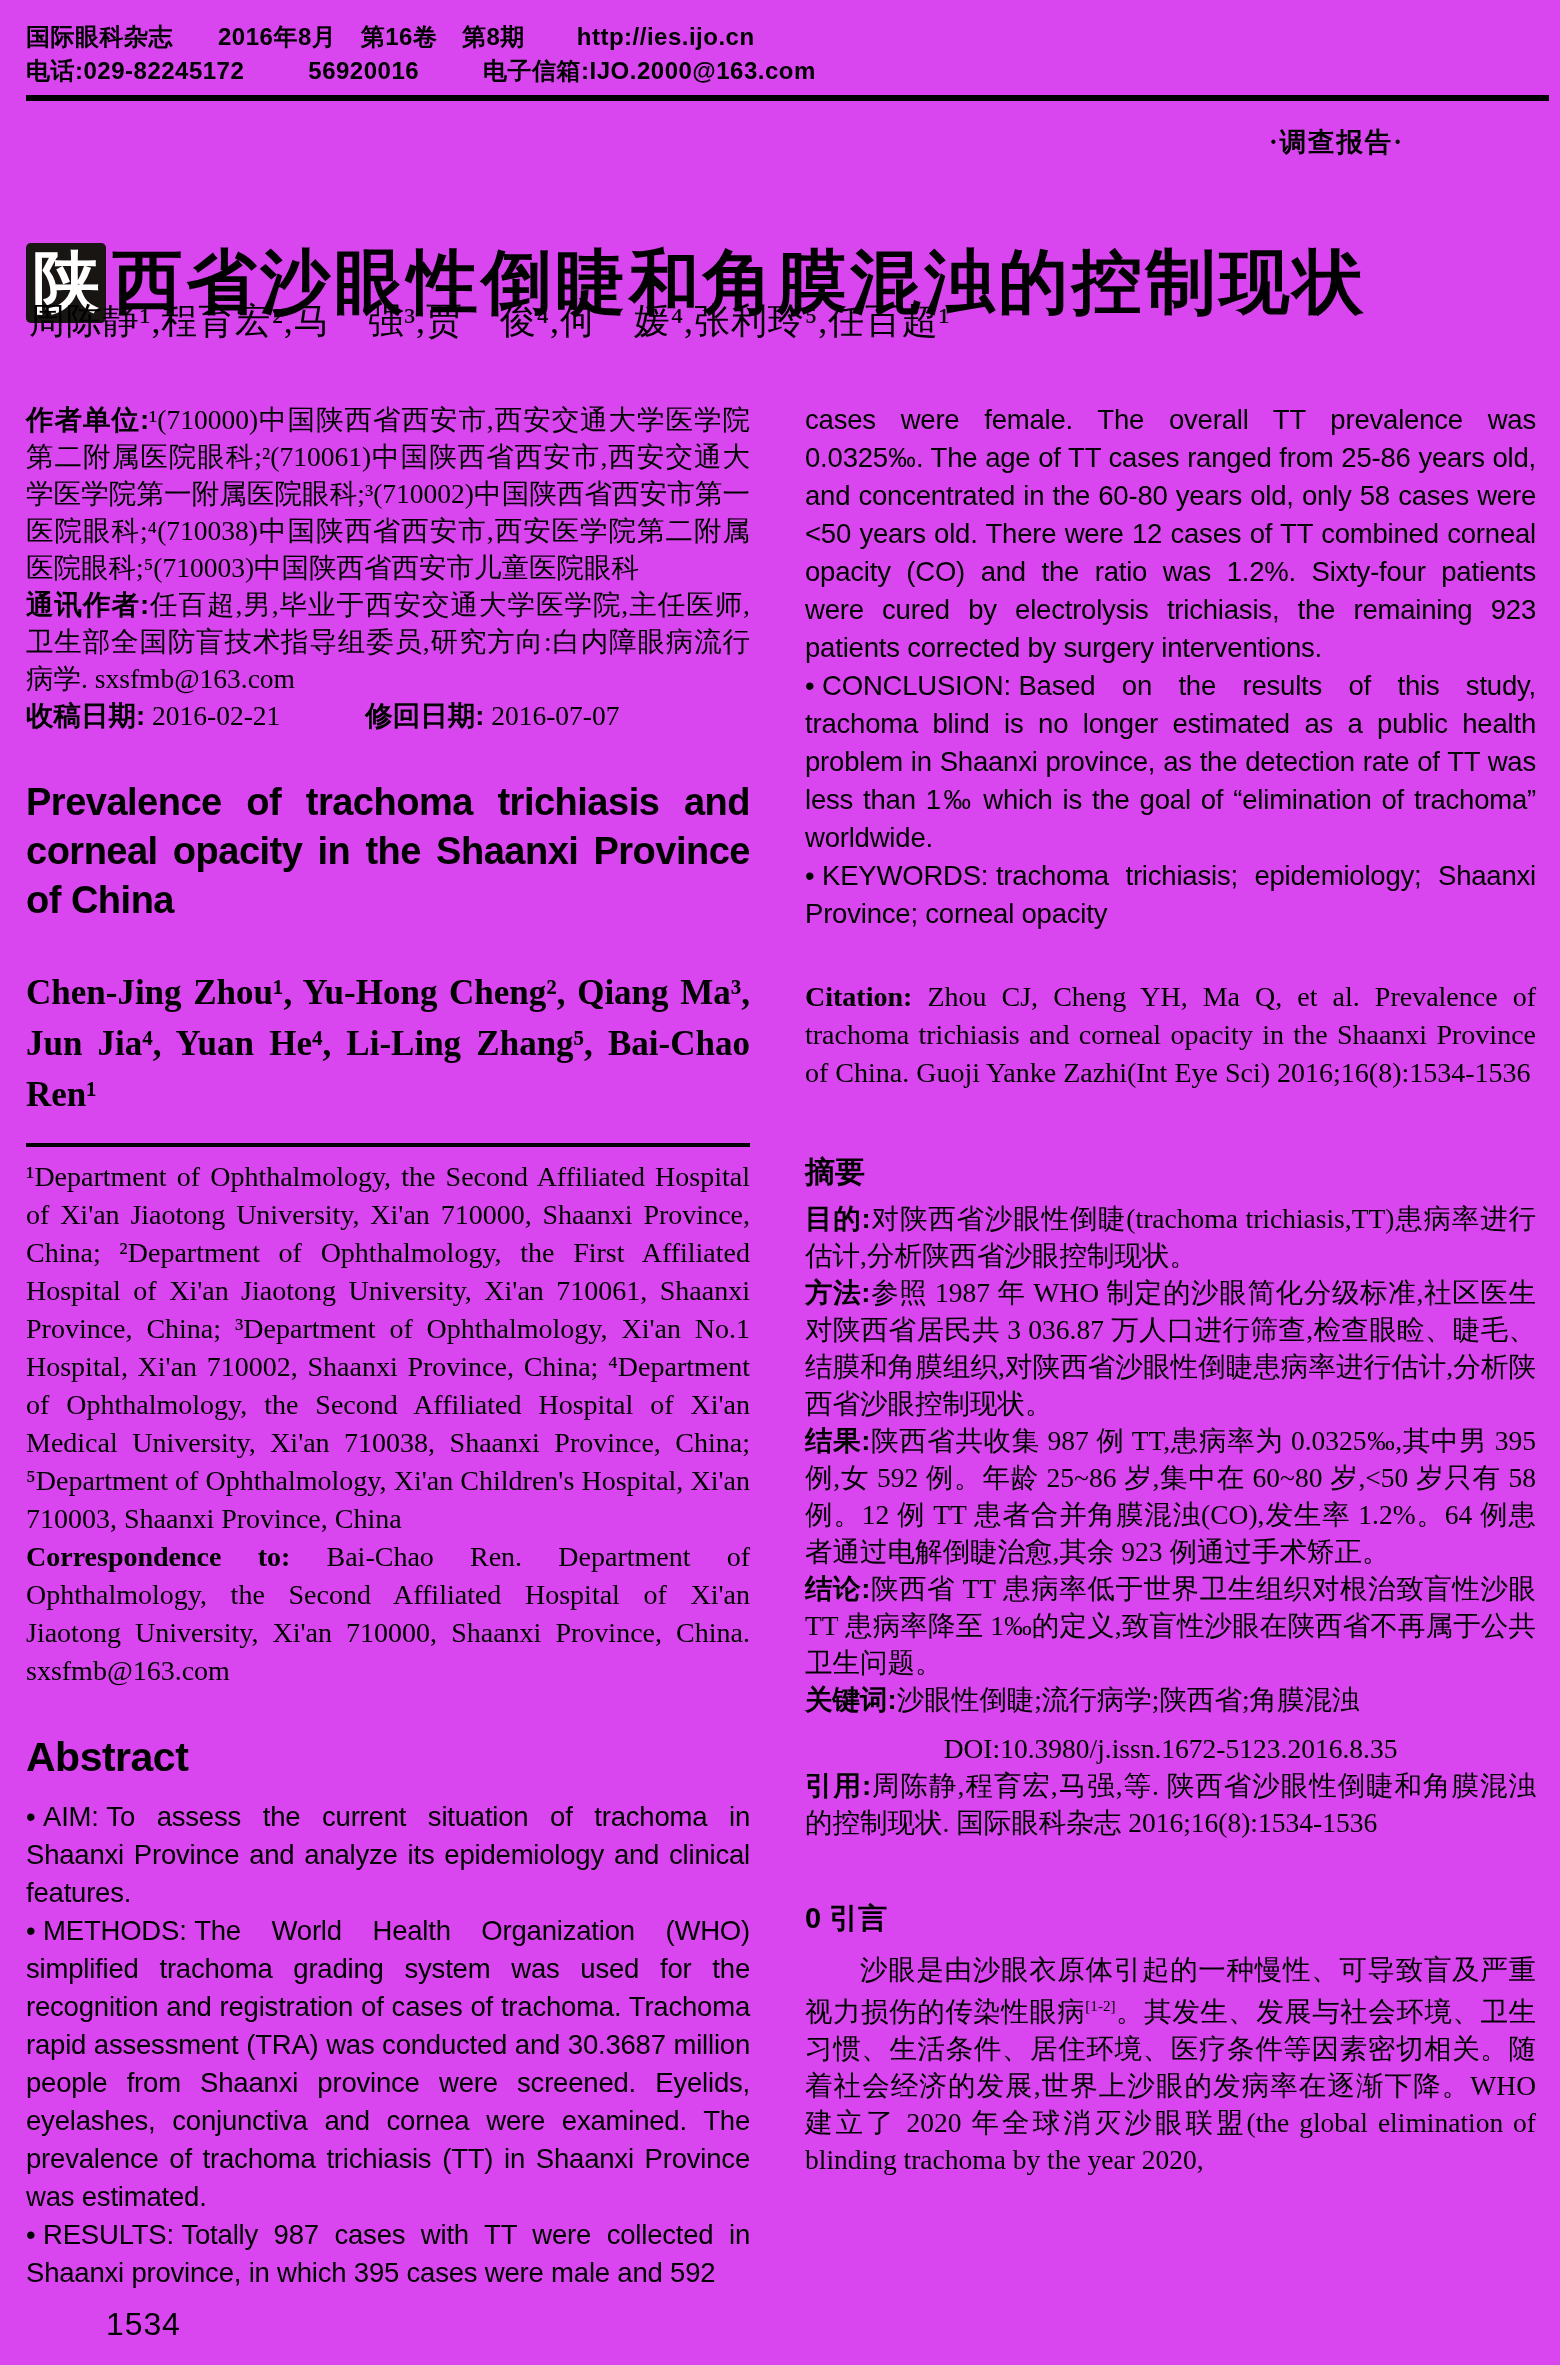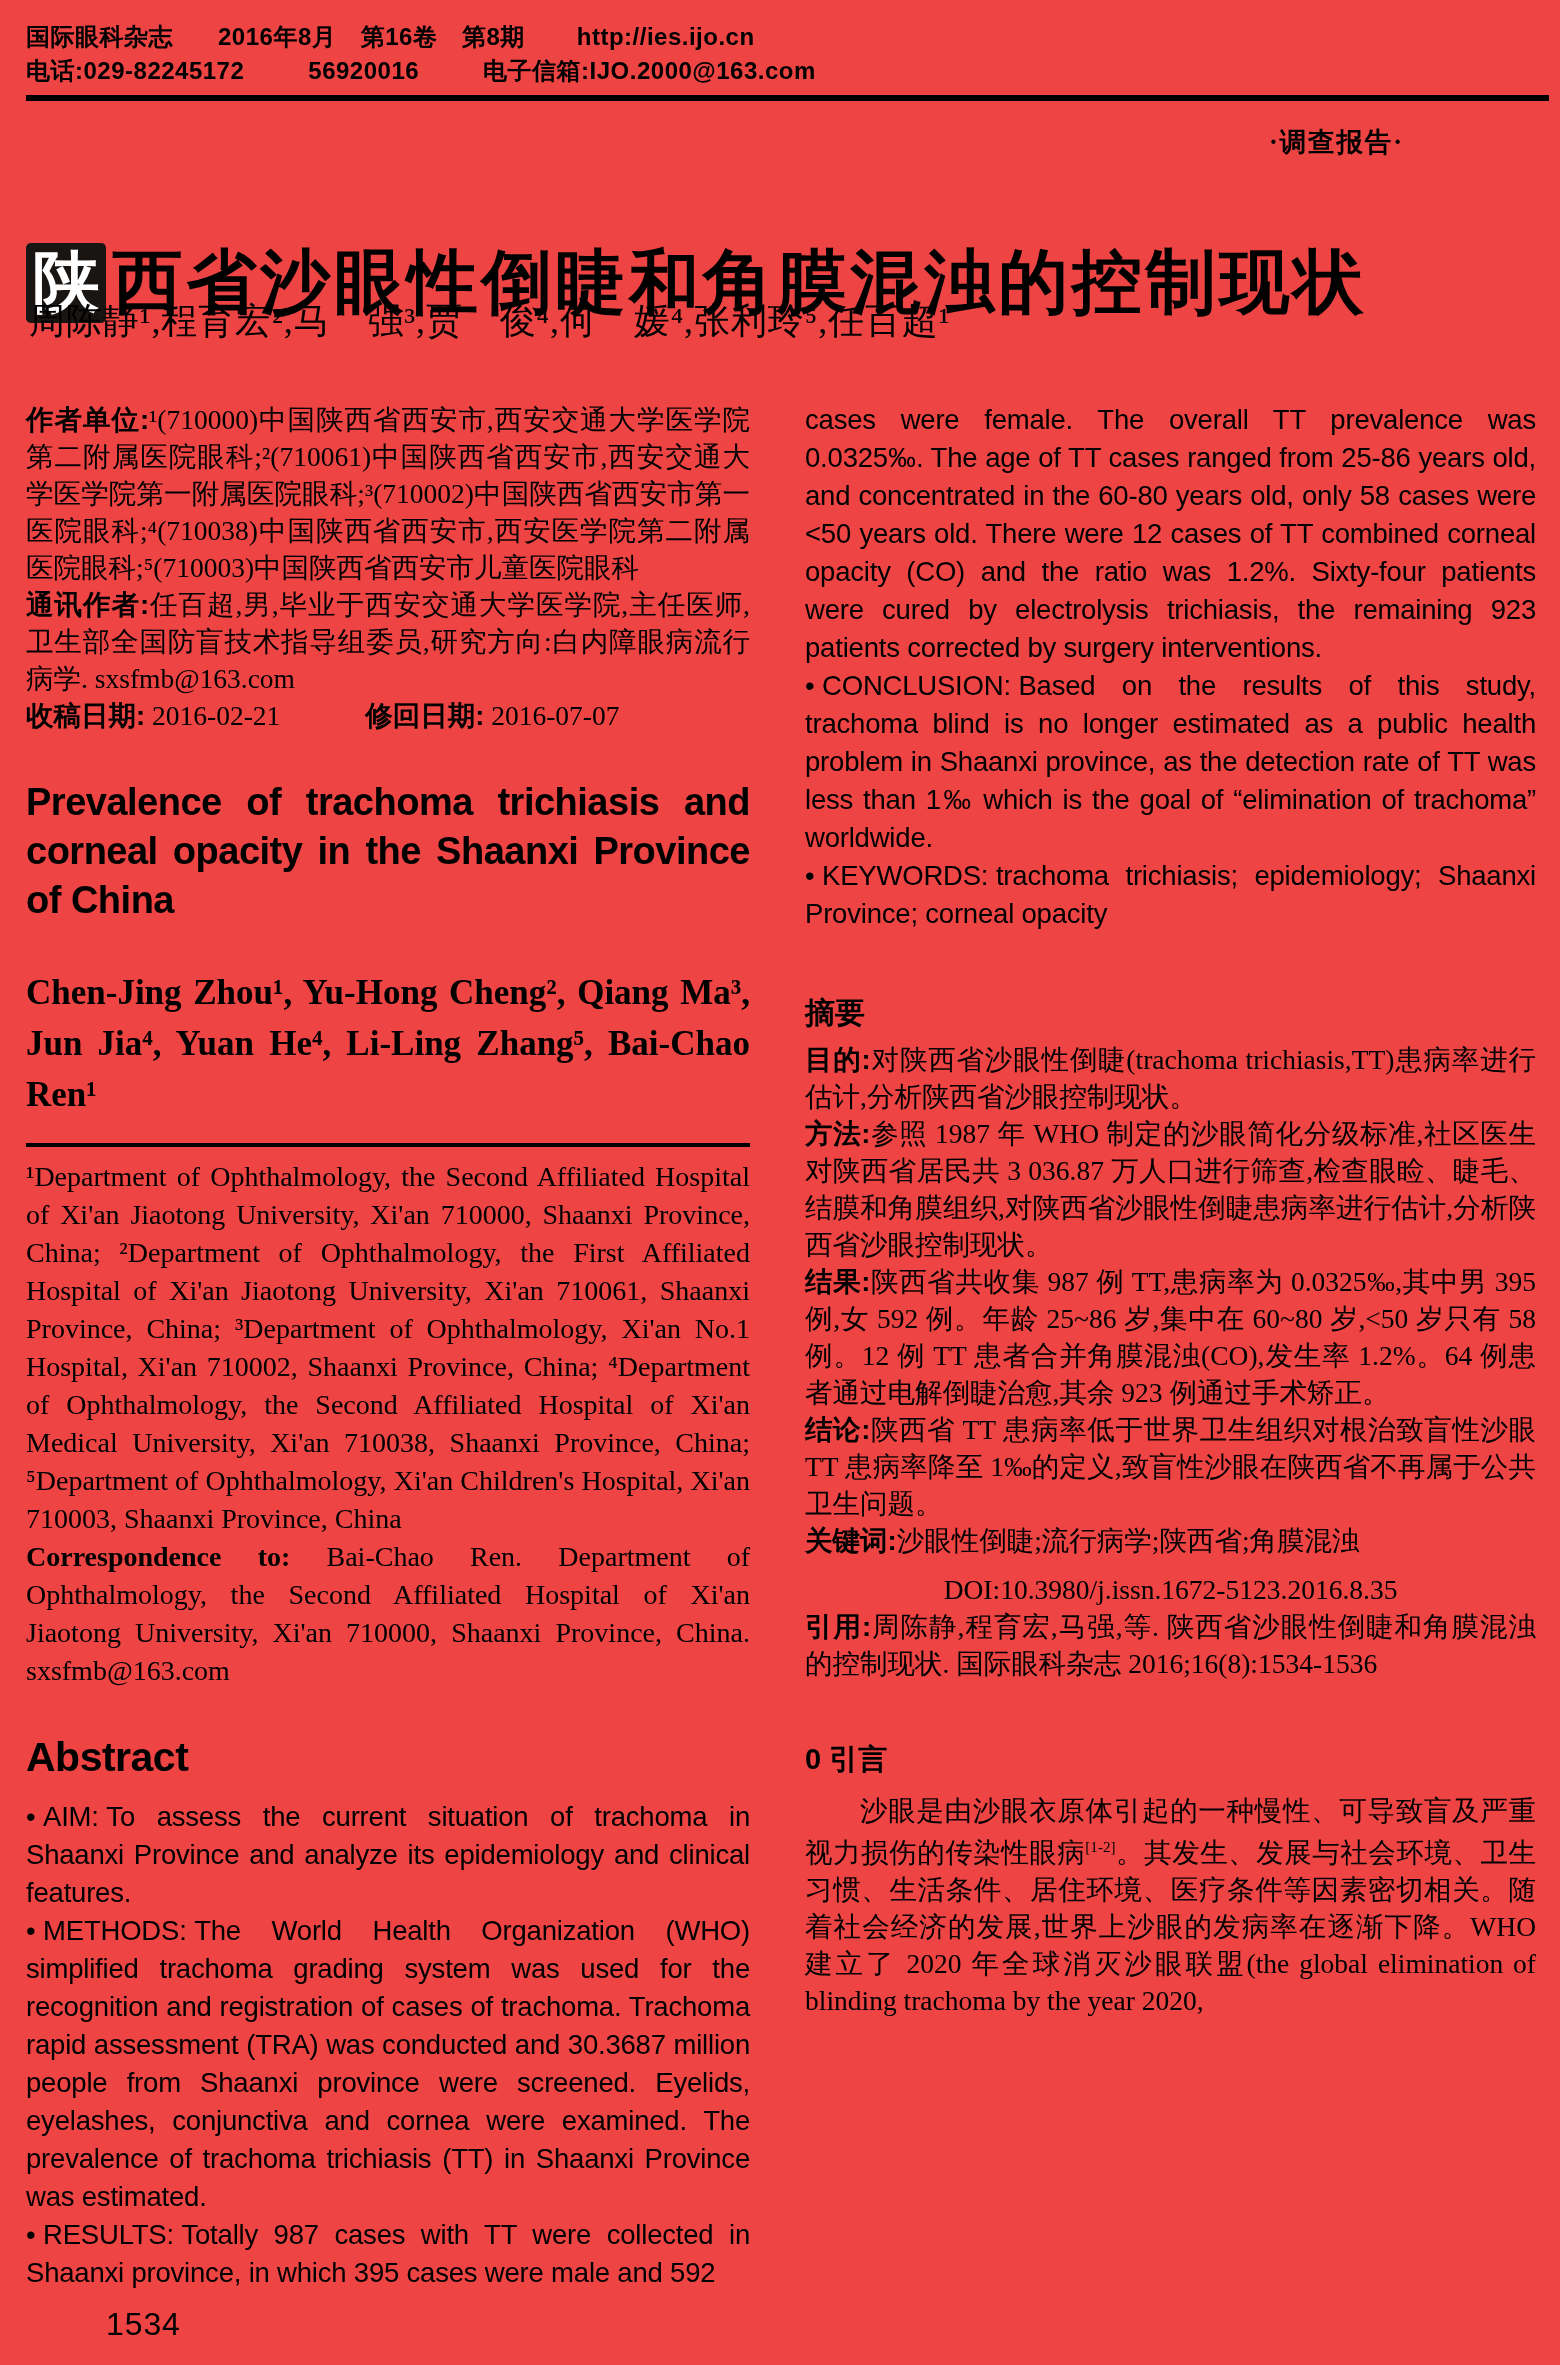--- a/index.html
+++ b/index.html
@@ -4,21 +4,21 @@
 <style>
   html, body {
     margin: 0;
     padding: 0;
     background: #e8e8e8;
   }
   .page {
     position: relative;
     width: 1560px;
     height: 2366px;
-    background: #ef4444;
+    background: #d946ef;
     color: #000;
     font-family: "Liberation Serif", serif;
     overflow: hidden;
   }
 
   
   .journal-header {
     position: absolute;
     left: 26px;
     top: 20px;
@@ -259,20 +259,24 @@
 
     <p class="absp">cases were female. The overall TT prevalence was 0.0325‰. The age of TT cases ranged from 25-86 years old, and concentrated in the 60-80 years old, only 58 cases were &lt;50 years old. There were 12 cases of TT combined corneal opacity (CO) and the ratio was 1.2%. Sixty-four patients were cured by electrolysis trichiasis, the remaining 923 patients corrected by surgery interventions.</p>
 
     <p class="absp">
       <span class="bullet">•</span><span class="lbl">CONCLUSION:</span><span>Based on the results of this study, trachoma blind is no longer estimated as a public health problem in Shaanxi province, as the detection rate of TT was less than 1‰ which is the goal of “elimination of trachoma” worldwide.</span>
     </p>
     <p class="absp">
       <span class="bullet">•</span><span class="lbl">KEYWORDS:</span><span>trachoma trichiasis; epidemiology; Shaanxi Province; corneal opacity</span>
     </p>
 
+    <p class="enp citation-en">
+      <span class="lbl-b">Citation:</span>
+      <span>Zhou CJ, Cheng YH, Ma Q, et al. Prevalence of trachoma trichiasis and corneal opacity in the Shaanxi Province of China. Guoji Yanke Zazhi(Int Eye Sci) 2016;16(8):1534-1536</span>
+    </p>
 
     <div class="zh-h">摘要</div>
 
     <p class="cnp">
       <span class="lbl">目的:</span><span>对陕西省沙眼性倒睫(trachoma trichiasis,TT)患病率进行估计,分析陕西省沙眼控制现状。</span>
     </p>
     <p class="cnp">
       <span class="lbl">方法:</span><span>参照 1987 年 WHO 制定的沙眼简化分级标准,社区医生对陕西省居民共 3 036.87 万人口进行筛查,检查眼睑、睫毛、结膜和角膜组织,对陕西省沙眼性倒睫患病率进行估计,分析陕西省沙眼控制现状。</span>
     </p>
     <p class="cnp">

